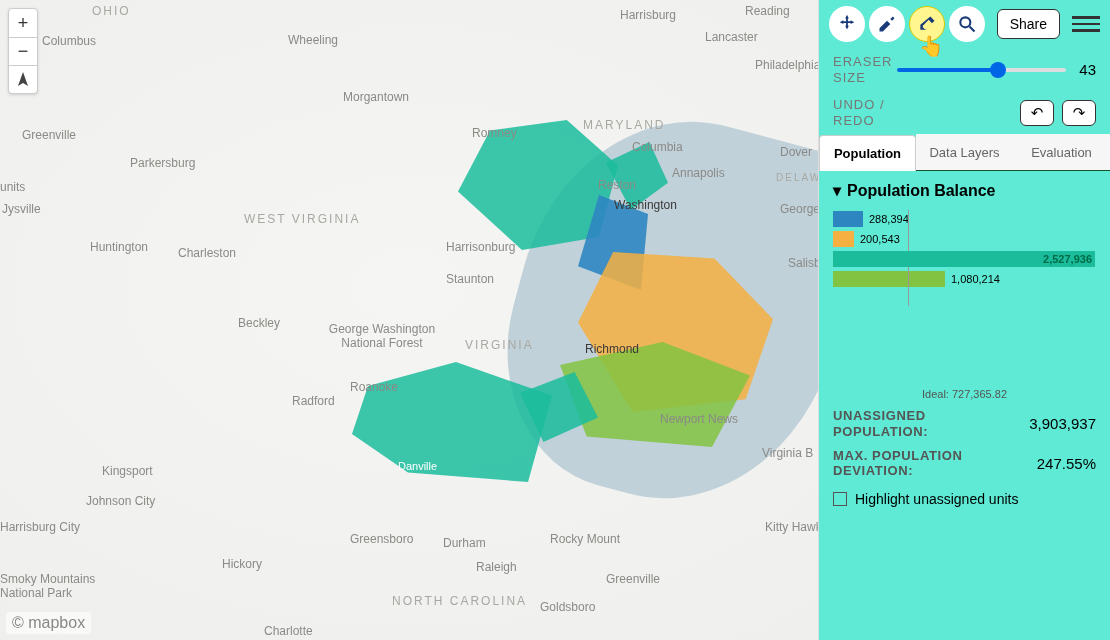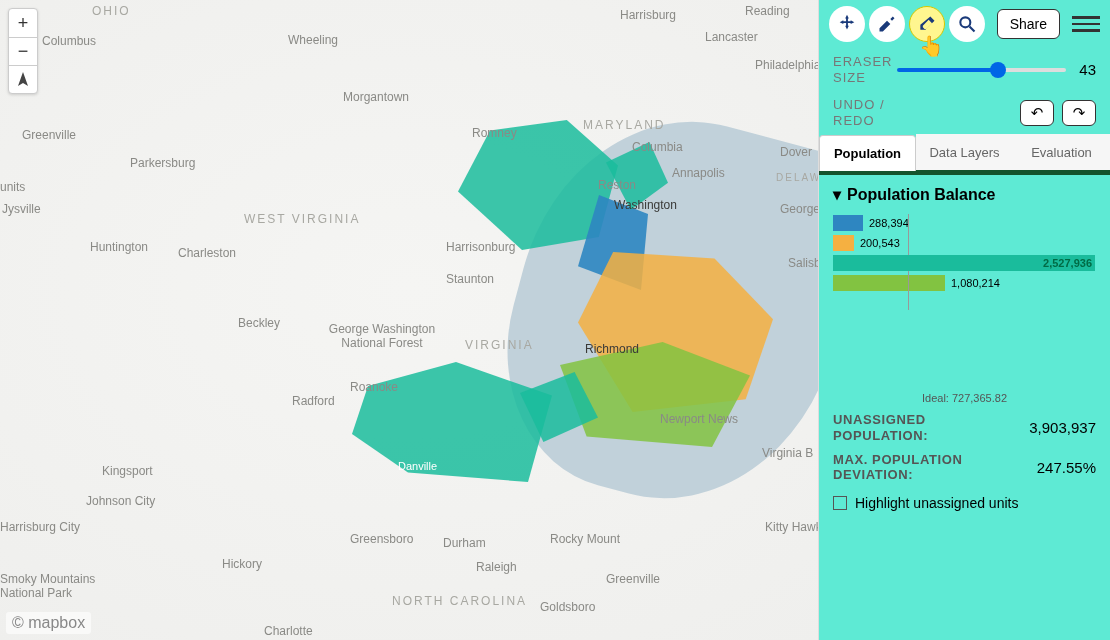--- a/index.html
+++ b/index.html
@@ -17,21 +17,21 @@
 .hamburger{width:28px;height:28px;display:flex;flex-direction:column;justify-content:center;gap:4px;margin-left:8px;cursor:pointer}
 .hamburger span{height:2.5px;background:#333}
 .section{padding:6px 14px}
 .section-label{font-size:13px;letter-spacing:1px;color:#777;font-weight:400;text-transform:uppercase;line-height:1.2}
 .slider-row{display:flex;align-items:center;gap:8px}
 .slider-fill{position:relative;flex:1;height:4px;background:linear-gradient(to right,#0066e6 0%,#0066e6 60%,#ddd 60%,#ddd 100%);border-radius:2px}
 .slider-thumb{position:absolute;left:60%;top:50%;transform:translate(-50%,-50%);width:16px;height:16px;border-radius:50%;background:#0066e6;cursor:pointer}
 .slider-val{font-size:15px;min-width:22px;text-align:right}
 .undo-row{display:flex;align-items:center;gap:8px}
 .undo-btn{width:34px;height:26px;border:1.5px solid #333;background:#fff;border-radius:6px;display:flex;align-items:center;justify-content:center;font-size:15px;cursor:pointer}
-.tabs{display:flex;border-bottom:5px solid #14532d}
+.tabs{display:flex;border-bottom:1px solid #14532d}
 .tab{flex:1;padding:10px 4px;text-align:center;font-size:13px;color:#666;cursor:pointer;border:1px solid transparent;border-bottom:none;background:#f6f6f6}
 .tab.active{font-weight:700;color:#000;background:#fff;border-color:#ccc;border-radius:4px 4px 0 0;position:relative;top:1px}
 .panel{padding:10px 14px}
 .panel-title{display:flex;align-items:center;gap:6px;font-weight:700;font-size:16px;margin-bottom:10px}
 .bars{position:relative;margin-bottom:8px}
 .bar-row{display:flex;align-items:center;height:18px;margin-bottom:2px}
 .bar{height:16px}
 .bar-label{font-size:11px;margin-left:6px;white-space:nowrap}
 .ideal-line{position:absolute;top:0;bottom:-18px;width:1px;background:#999}
 .ideal-text{font-size:11px;color:#555;text-align:center;margin-top:100px}

